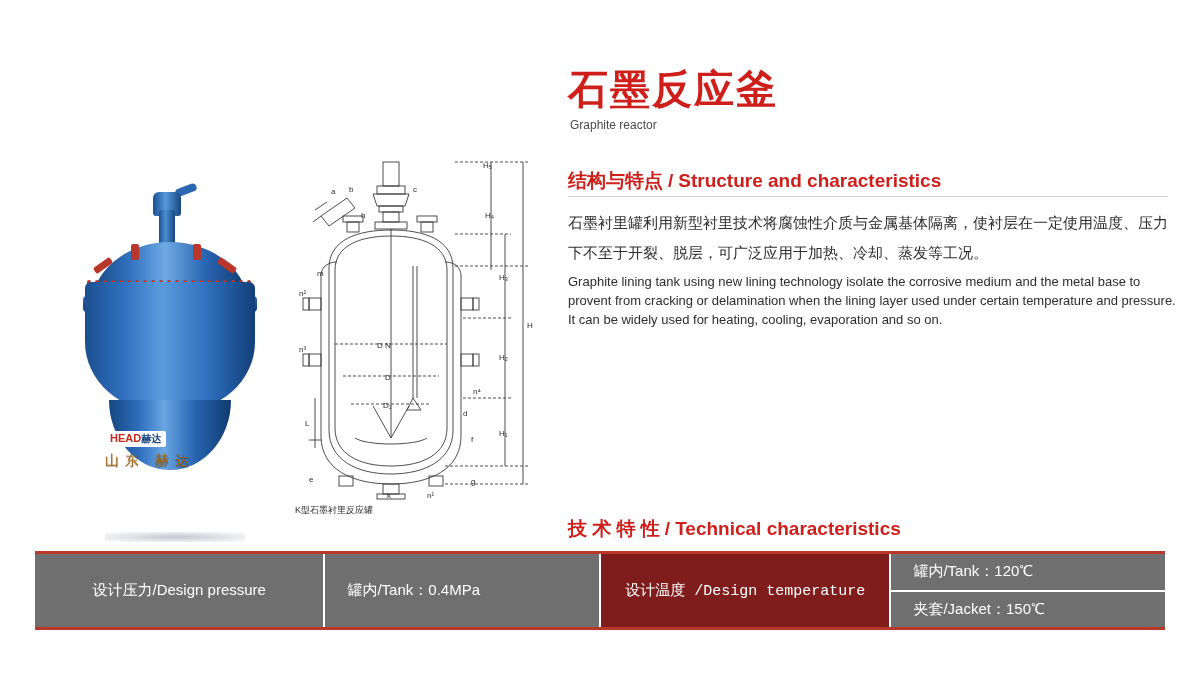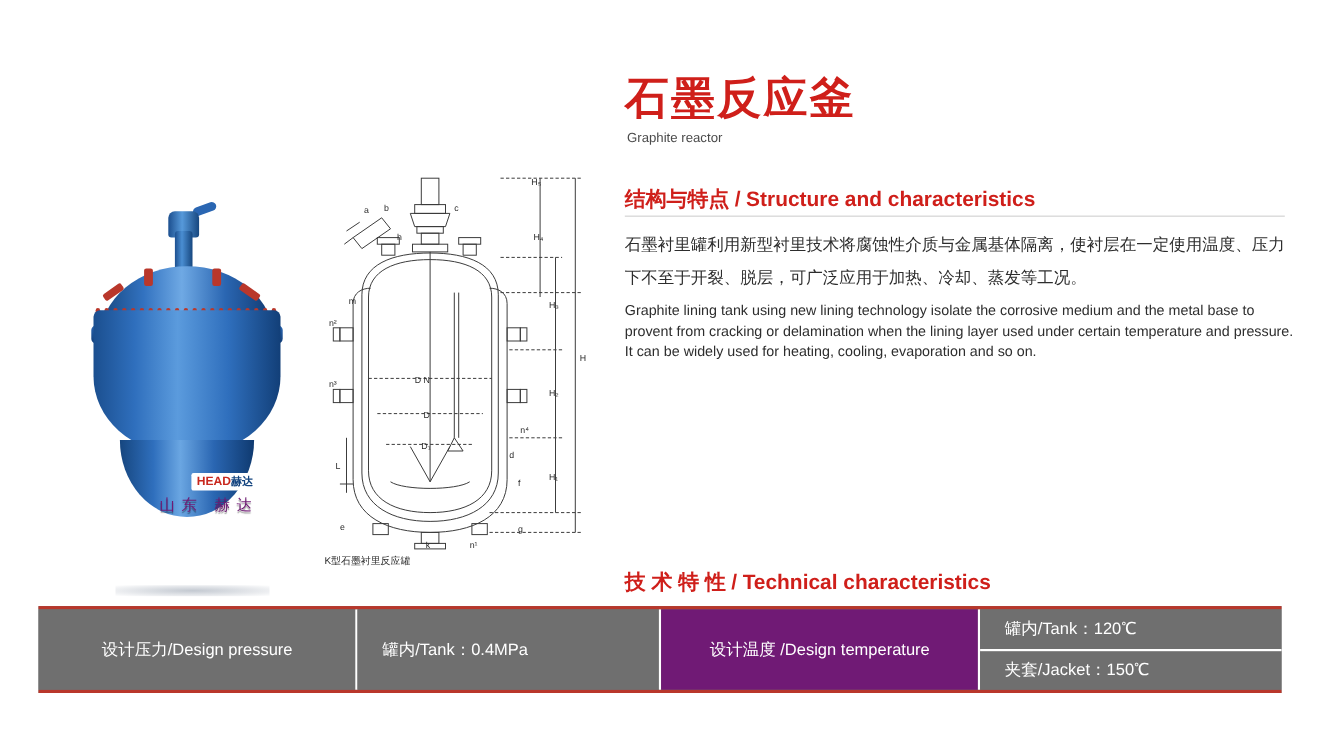--- a/index.html
+++ b/index.html
@@ -58,29 +58,29 @@
   }
   .motor-spout{
     position:absolute;left:100px;top:-24px;width:22px;height:8px;
     background:#2a66b2;border-radius:4px;transform:rotate(-20deg);
   }
   .nozzle{
     position:absolute;background:#b9372b;border-radius:2px;
   }
   .brand-plate{
     position:absolute;left:30px;top:218px;width:130px;height:48px;
-    text-align:right;
+    text-align:left;
   }
   .brand-logo{
     display:inline-block;background:#ffffff;border-radius:2px;padding:1px 5px;
     font-weight:bold;font-size:11px;color:#c8281e;letter-spacing:0px;
   }
   .brand-logo .cn{color:#13447f;font-size:10px;}
   .brand-cn{
-    margin-top:5px;color:#701a75;font-size:14px;letter-spacing:6px;
+    margin-top:5px;color:#a16207;font-size:14px;letter-spacing:6px;
     text-shadow:0 1px 1px rgba(0,0,0,.4);
   }
   .shadow{
     position:absolute;left:30px;top:322px;width:140px;height:10px;
     background:radial-gradient(ellipse at center,rgba(40,60,90,.28),rgba(255,255,255,0));
   }
 
   
   .drawing{
     position:absolute;left:295px;top:148px;width:250px;height:390px;
@@ -128,21 +128,21 @@
     color:#ffffff;font-size:15px;
   }
   .c-label{width:290px;background:#6f6f6f;}
   .c-vals{width:275px;display:flex;flex-direction:column;}
   .c-vals .v{
     flex:1;display:flex;align-items:center;padding-left:22px;
     color:#ffffff;font-size:15px;background:#6f6f6f;
   }
   .c-vals .v + .v{border-top:2px solid #ffffff;}
   .sep{width:2px;background:#ffffff;}
-  .c-label2{width:290px;background:#701a75;}
+  .c-label2{width:290px;background:#7f1d1d;font-family:Liberation Mono, monospace;}
 </style>
 </head>
 <body>
 
 <div class="page">
 
   <div class="photo-wrap">
     <div class="vessel">
       <div class="motor-spout"></div>
       <div class="motor-top"></div>

